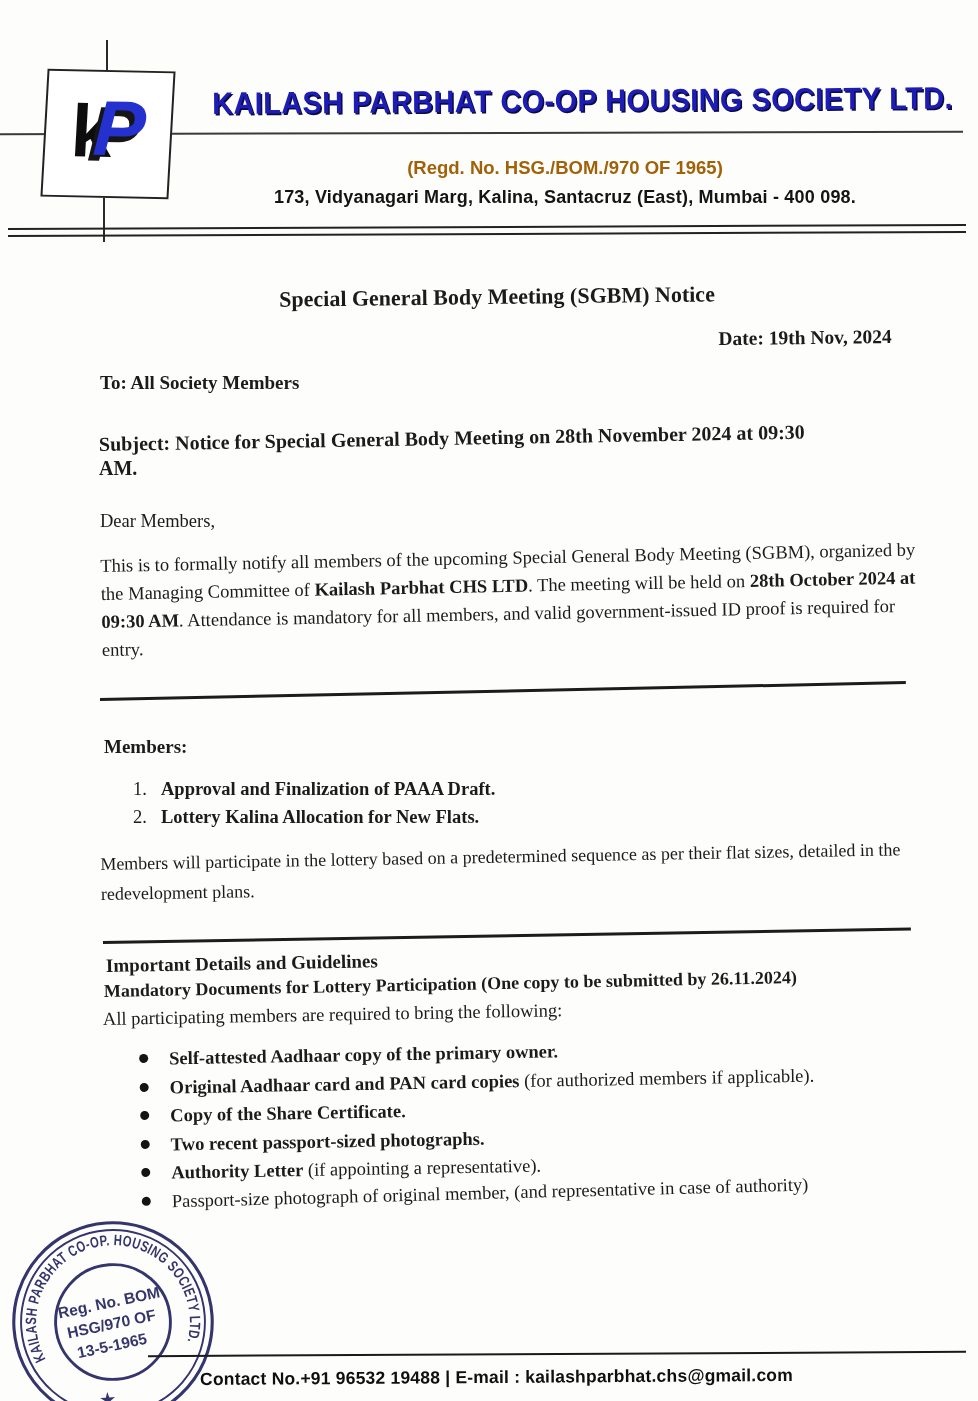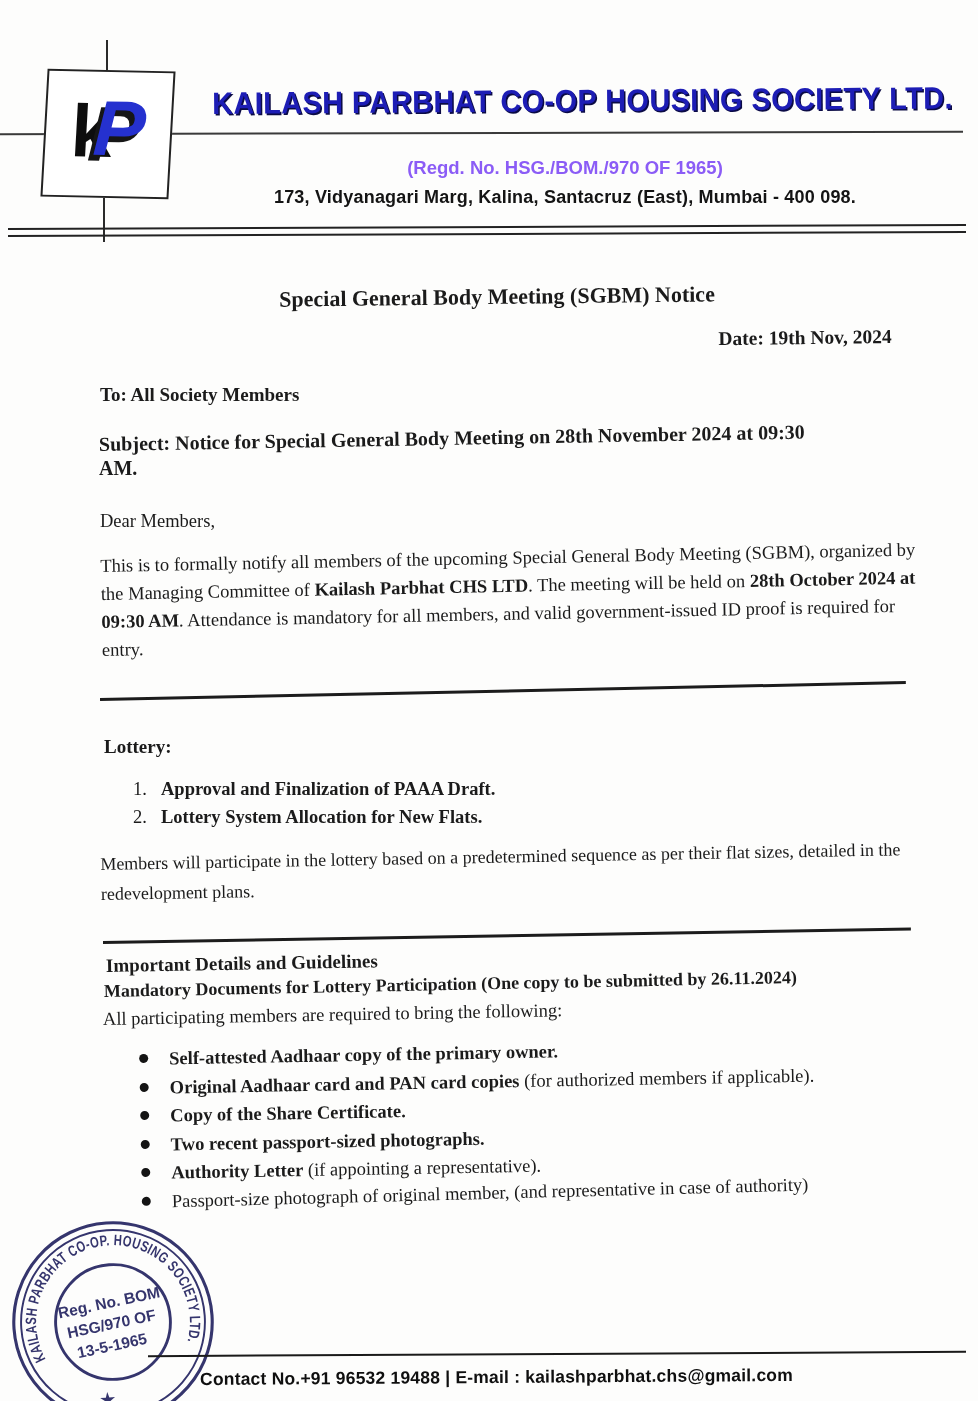--- a/index.html
+++ b/index.html
@@ -36,41 +36,41 @@
 
   .society-name {
     position:absolute; left:212px; top:86px; white-space:nowrap;
     font-family:"Liberation Sans", sans-serif; font-weight:700;
     font-size:31px; letter-spacing:0.5px; color:#1d1db5;
     text-shadow:1.6px 1.6px 0 #0b0b45;
     transform:scaleX(0.93) rotate(-0.4deg); transform-origin:left top;
   }
   .regd-no {
     position:absolute; left:200px; top:157px; width:730px; text-align:center;
-    font-family:"Liberation Sans", sans-serif; font-weight:700; font-size:18.5px; color:#8b5cf6;
+    font-family:"Liberation Sans", sans-serif; font-weight:700; font-size:18.5px; color:#a16207;
   }
   .address {
     position:absolute; left:135px; top:187px; width:860px; text-align:center;
     font-family:"Liberation Sans", sans-serif; font-weight:700; font-size:18px; color:#141414;
     letter-spacing:0.2px;
   }
   .rule { position:absolute; background:#222; }
   .rule.d1 { left:8px; top:226px; width:958px; height:2.4px; transform:rotate(-0.25deg); }
   .rule.d2 { left:8px; top:233px; width:958px; height:2.2px; transform:rotate(-0.25deg); }
 
   
   .doc-title {
     position:absolute; left:97px; top:284px; width:800px; text-align:center;
     font-weight:700; font-size:22px; transform:rotate(-0.7deg);
   }
   .date-line {
     position:absolute; left:660px; top:327px; width:290px; text-align:center;
     font-weight:700; font-size:19.5px; transform:rotate(-0.7deg); white-space:nowrap;
   }
-  .to-line { position:absolute; left:100px; top:384px; font-weight:700; font-size:19px; }
+  .to-line { position:absolute; left:100px; top:372px; font-weight:700; font-size:19px; }
   .subject1 {
     position:absolute; left:99px; top:433px; white-space:nowrap;
     font-weight:700; font-size:20px; transform:rotate(-1deg); transform-origin:left center;
   }
   .subject2 { position:absolute; left:99px; top:457px; font-weight:700; font-size:20px; }
   .salutation { position:absolute; left:100px; top:511px; font-size:18.5px;text-align:center; }
   .intro {
     position:absolute; left:100px; top:552px; width:822px;
     font-size:18.5px; line-height:28px;
     transform:rotate(-1.15deg); transform-origin:left top;
@@ -150,26 +150,26 @@
   <div class="date-line">Date: 19th Nov, 2024</div>
   <div class="to-line">To: All Society Members</div>
   <div class="subject1">Subject: Notice for Special General Body Meeting on 28th November 2024 at 09:30</div>
   <div class="subject2">AM.</div>
   <div class="salutation">Dear Members,</div>
 
   <p class="intro"><span>This is to formally notify all members of the upcoming Special General Body Meeting (SGBM), organized by the Managing Committee of </span><b>Kailash Parbhat CHS LTD</b><span>. The meeting will be held on </span><b>28th October 2024 at 09:30 AM</b><span>. Attendance is mandatory for all members, and valid government-issued ID proof is required for entry.</span></p>
 
   <div class="divider one"></div>
 
-  <div class="agenda-h">Lottery:</div>
+  <div class="agenda-h">Members:</div>
   <div class="ag-item i1">
     <span class="num">1.</span><span class="txt">Approval and Finalization of PAAA Draft.</span>
   </div>
   <div class="ag-item i2">
-    <span class="num">2.</span><span class="txt">Lottery System Allocation for New Flats.</span>
+    <span class="num">2.</span><span class="txt">Lottery Kalina Allocation for New Flats.</span>
   </div>
   <p class="lottery-note">Members will participate in the lottery based on a predetermined sequence as per their flat sizes, detailed in the redevelopment plans.</p>
 
   <div class="divider two"></div>
 
   <div class="g-h1">Important Details and Guidelines</div>
   <div class="g-h2">Mandatory Documents for Lottery Participation (One copy to be submitted by 26.11.2024)</div>
   <div class="g-h3">All participating members are required to bring the following:</div>
 
   <div class="bullets">

